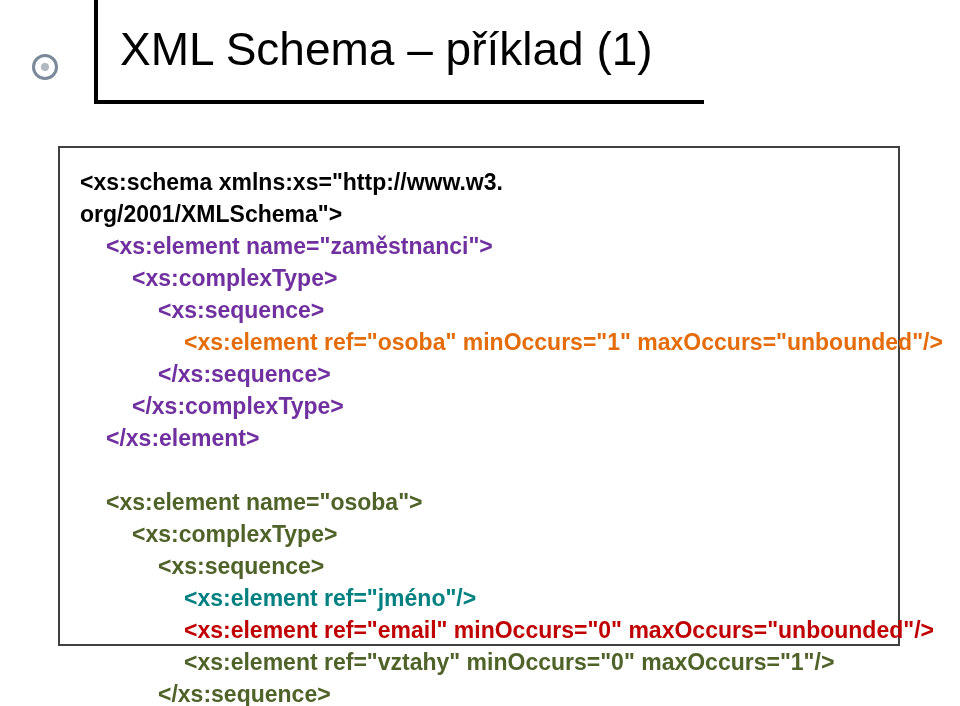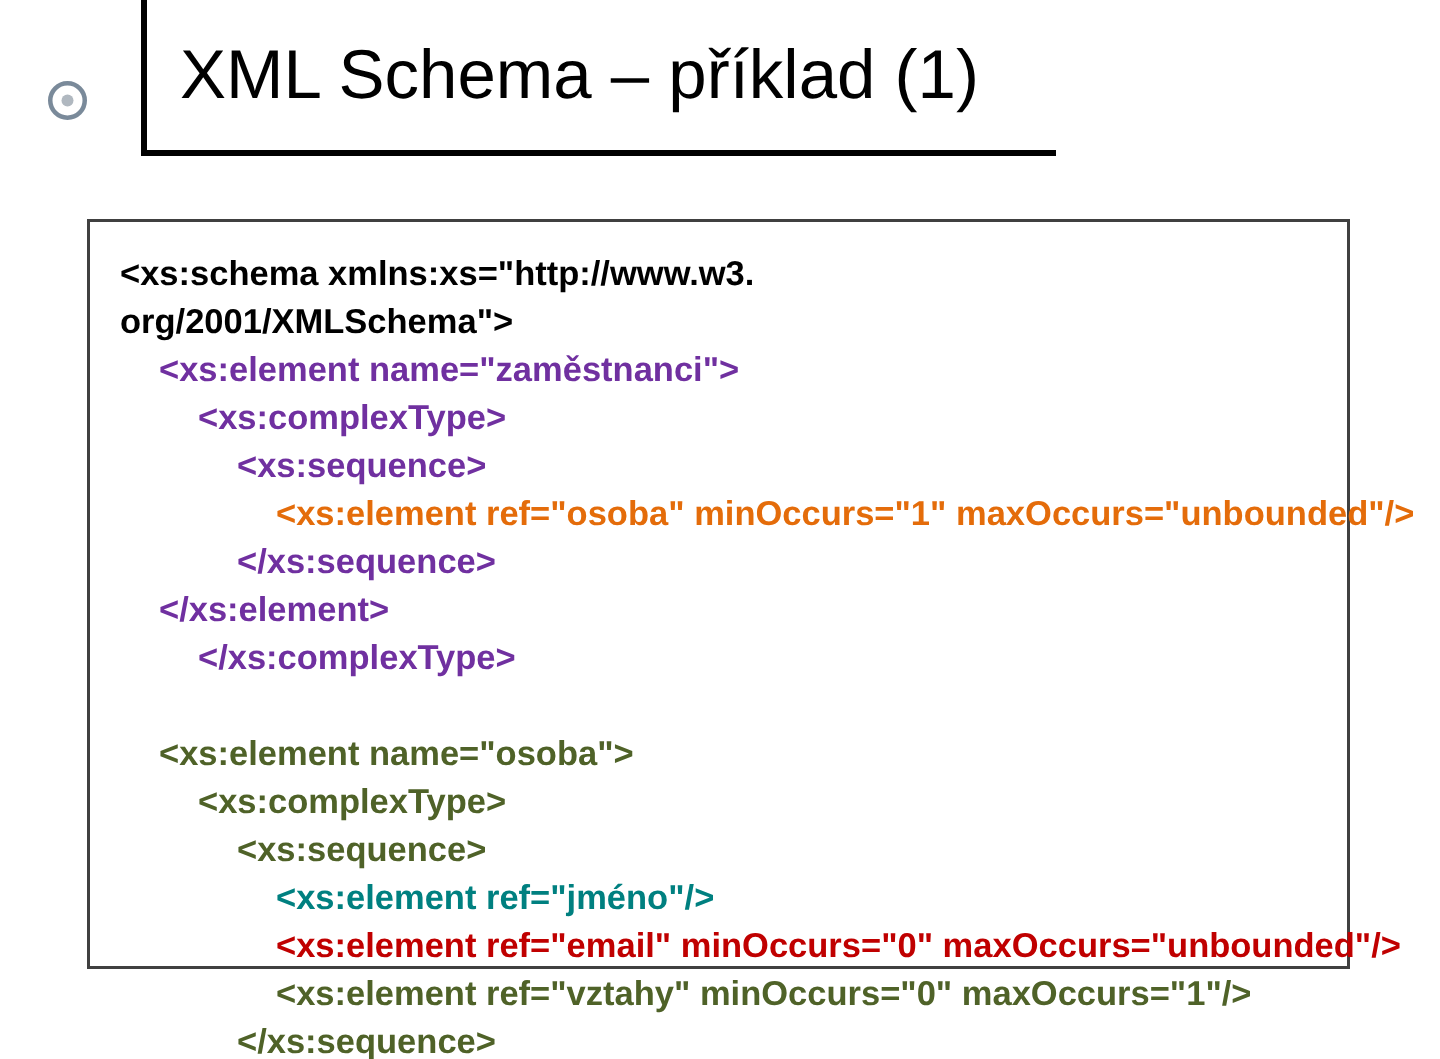--- a/index.html
+++ b/index.html
@@ -104,22 +104,22 @@
   <div class="title">XML Schema – příklad (1)</div>
 
   <div class="code-box">
     <div class="code-line ind0 c-black">&lt;xs:schema xmlns:xs="http://www.w3.</div>
     <div class="code-line ind0 c-black">org/2001/XMLSchema"&gt;</div>
     <div class="code-line ind1 c-purple">&lt;xs:element name="zaměstnanci"&gt;</div>
     <div class="code-line ind2 c-purple">&lt;xs:complexType&gt;</div>
     <div class="code-line ind3 c-purple">&lt;xs:sequence&gt;</div>
     <div class="code-line ind4 c-orange">&lt;xs:element ref="osoba" minOccurs="1" maxOccurs="unbounded"/&gt;</div>
     <div class="code-line ind3 c-purple">&lt;/xs:sequence&gt;</div>
+    <div class="code-line ind2 c-purple">&lt;/xs:complexType&gt;</div>
     <div class="code-line ind1 c-purple">&lt;/xs:element&gt;</div>
-    <div class="code-line ind2 c-purple">&lt;/xs:complexType&gt;</div>
     <div class="blank"></div>
     <div class="code-line ind1 c-green">&lt;xs:element name="osoba"&gt;</div>
     <div class="code-line ind2 c-green">&lt;xs:complexType&gt;</div>
     <div class="code-line ind3 c-green">&lt;xs:sequence&gt;</div>
     <div class="code-line ind4 c-teal">&lt;xs:element ref="jméno"/&gt;</div>
     <div class="code-line ind4 c-red">&lt;xs:element ref="email" minOccurs="0" maxOccurs="unbounded"/&gt;</div>
     <div class="code-line ind4 c-green">&lt;xs:element ref="vztahy" minOccurs="0" maxOccurs="1"/&gt;</div>
     <div class="code-line ind3 c-green">&lt;/xs:sequence&gt;</div>
 
   </div>

